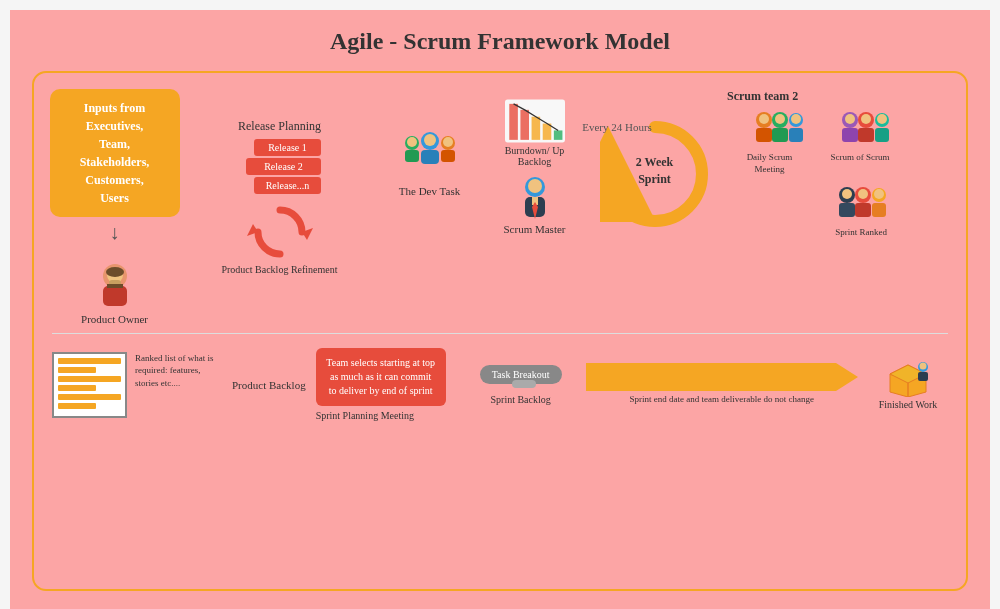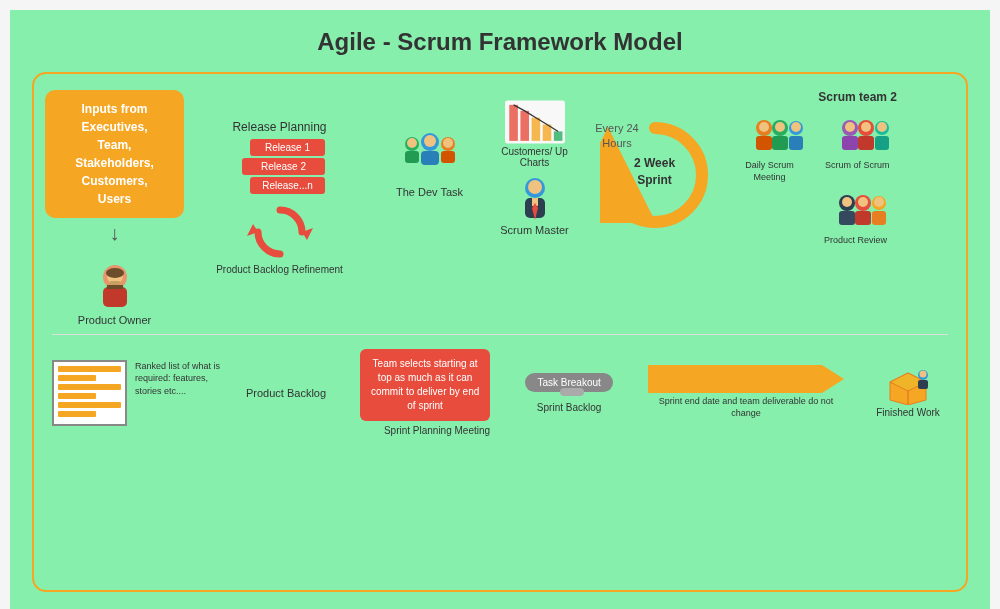--- a/index.html
+++ b/index.html
@@ -6,24 +6,25 @@
     body {
       font-family: Arial, sans-serif;
       background: #f5f5f5;
       display: flex;
       justify-content: center;
       align-items: center;
       min-height: 100vh;
       padding: 10px;
     }
     .page-container {
-      background: #86efac;
+      background: #fca5a5;
       width: 980px;
       min-height: 590px;
       padding: 18px 22px;
+      font-family: Liberation Serif, serif;
     }
     .main-title {
       text-align: center;
       font-size: 24px;
       font-weight: bold;
       color: #333;
       margin-bottom: 16px;
     }
     .diagram-border {
       border: 2px solid #f5a623;
@@ -84,21 +85,21 @@
       font-size: 10px;
       color: #333;
       text-align: center;
       width: 70px;
     }
 
     
     .bottom-row {
       display: flex;
       align-items: center;
-      gap: 24px;
+      gap: 10px;
       margin-top: 14px;
       position: relative;
     }
 
     
     .product-backlog-block {
       display: flex;
       flex-direction: column;
       align-items: center;
       width: 120px;
@@ -241,21 +242,21 @@
           <rect x="0" y="0" width="70" height="50" fill="#f8f8f8" rx="3"></rect>
 
           <rect x="5" y="5" width="10" height="42" fill="#e74c3c" opacity="0.8"></rect>
           <rect x="18" y="12" width="10" height="35" fill="#e74c3c" opacity="0.8"></rect>
           <rect x="31" y="20" width="10" height="27" fill="#f5a623" opacity="0.8"></rect>
           <rect x="44" y="28" width="10" height="19" fill="#f5a623" opacity="0.8"></rect>
           <rect x="57" y="36" width="10" height="11" fill="#27ae60" opacity="0.8"></rect>
 
           <polyline points="10,5 23,12 36,20 49,28 62,36" stroke="#333" stroke-width="1.5" fill="none"></polyline>
         </svg>
-        <span style="font-size:10px; color:#333; text-align:center; margin-top:2px;">Customers/ Up Charts</span>
+        <span style="font-size:10px; color:#333; text-align:center; margin-top:2px;">Burndown/ Up Backlog</span>
 
         <svg width="40" height="46" viewBox="0 0 40 46" style="margin-top:8px;">
           <circle cx="20" cy="12" r="10" fill="#3498db"></circle>
           <circle cx="20" cy="11" r="7" fill="#f0c27f"></circle>
           <rect x="10" y="22" width="20" height="20" rx="5" fill="#2c3e50"></rect>
           <rect x="17" y="22" width="6" height="8" fill="#f0c27f"></rect>
 
           <polygon points="20,27 17,32 20,44 23,32" fill="#e74c3c"></polygon>
         </svg>
         <span style="font-size:11px; color:#333; text-align:center; margin-top:2px;">Scrum Master</span>
@@ -273,21 +274,21 @@
               </marker>
             </defs>
 
             <path d="M55 8 A47 47 0 1 1 8 55" stroke="#f5a623" stroke-width="12" fill="none" stroke-linecap="round" marker-end="url(#arrowhead-orange)"></path>
           </svg>
           <div class="cycle-inner-text" style="position:absolute; top:35px; left:50%; transform:translateX(-50%); font-size:12px; font-weight:bold; color:#333; text-align:center; width:70px; line-height:1.4;">2 Week Sprint</div>
         </div>
       </div>
 
       <div style="display:flex; flex-direction:column; width:170px; flex-shrink:0;">
-        <div style="text-align:right; font-weight:bold; font-size:12px; color:#333; margin-bottom:12px;">Scrum team 2</div>
+        <div style="text-align:left; font-weight:bold; font-size:12px; color:#333; margin-bottom:4px;">Scrum team 2</div>
         <div style="display:flex; justify-content:space-around; margin-bottom:8px;">
 
           <div class="team-member-block">
             <svg width="55" height="42" viewBox="0 0 55 42">
               <circle cx="14" cy="12" r="8" fill="#e67e22"></circle>
               <rect x="6" y="20" width="16" height="14" rx="3" fill="#d35400"></rect>
               <circle cx="14" cy="11" r="5" fill="#f0c27f"></circle>
               <circle cx="30" cy="12" r="8" fill="#27ae60"></circle>
               <rect x="22" y="20" width="16" height="14" rx="3" fill="#219a52"></rect>
               <circle cx="30" cy="11" r="5" fill="#f0c27f"></circle>
@@ -320,21 +321,21 @@
               <circle cx="12" cy="12" r="8" fill="#2c3e50"></circle>
               <rect x="4" y="20" width="16" height="14" rx="3" fill="#34495e"></rect>
               <circle cx="12" cy="11" r="5" fill="#f0c27f"></circle>
               <circle cx="28" cy="12" r="8" fill="#e74c3c"></circle>
               <rect x="20" y="20" width="16" height="14" rx="3" fill="#c0392b"></rect>
               <circle cx="28" cy="11" r="5" fill="#f0c27f"></circle>
               <circle cx="44" cy="12" r="7" fill="#f5a623"></circle>
               <rect x="37" y="20" width="14" height="14" rx="3" fill="#e67e22"></rect>
               <circle cx="44" cy="11" r="5" fill="#f0c27f"></circle>
             </svg>
-            <span style="font-size:9px; color:#333; text-align:center; margin-top:2px;">Product Review</span>
+            <span style="font-size:9px; color:#333; text-align:center; margin-top:2px;">Sprint Ranked</span>
           </div>
         </div>
       </div>
     </div>
 
     <hr class="separator-line">
 
     <div class="bottom-row">
 
       <div class="product-backlog-block" style="width:170px; flex-direction:row; gap:8px; align-items:flex-start;">
@@ -349,21 +350,21 @@
           </div>
         </div>
         <div style="display:flex; flex-direction:column; gap:4px;">
           <span style="font-size:9px; color:#333; line-height:1.4;">Ranked list of what is required: features, stories etc....</span>
         </div>
       </div>
       <div style="display:flex; flex-direction:column; align-items:center;">
         <span style="font-size:11px; color:#333; margin-top:0; display:block;">Product Backlog</span>
       </div>
 
-      <div style="display:flex; flex-direction:column; align-items:flex-end; width:140px; flex-shrink:0;">
+      <div style="display:flex; flex-direction:column; align-items:flex-start; width:140px; flex-shrink:0;">
         <div class="sprint-planning-box">Team selects starting at top as much as it can commit to deliver by end of sprint</div>
         <span style="font-size:10px; color:#333; text-align:center; margin-top:4px;">Sprint Planning Meeting</span>
       </div>
 
       <div class="sprint-backlog-block">
         <div class="task-breakout-badge">Task Breakout</div>
         <div class="task-breakout-badge" style="background:#aaa; margin-top:-6px; margin-left:6px; font-size:10px; color:white; border-radius:20px; padding:4px 12px;"> </div>
         <span style="font-size:10px; color:#333; text-align:center; margin-top:4px;">Sprint Backlog</span>
       </div>
 

